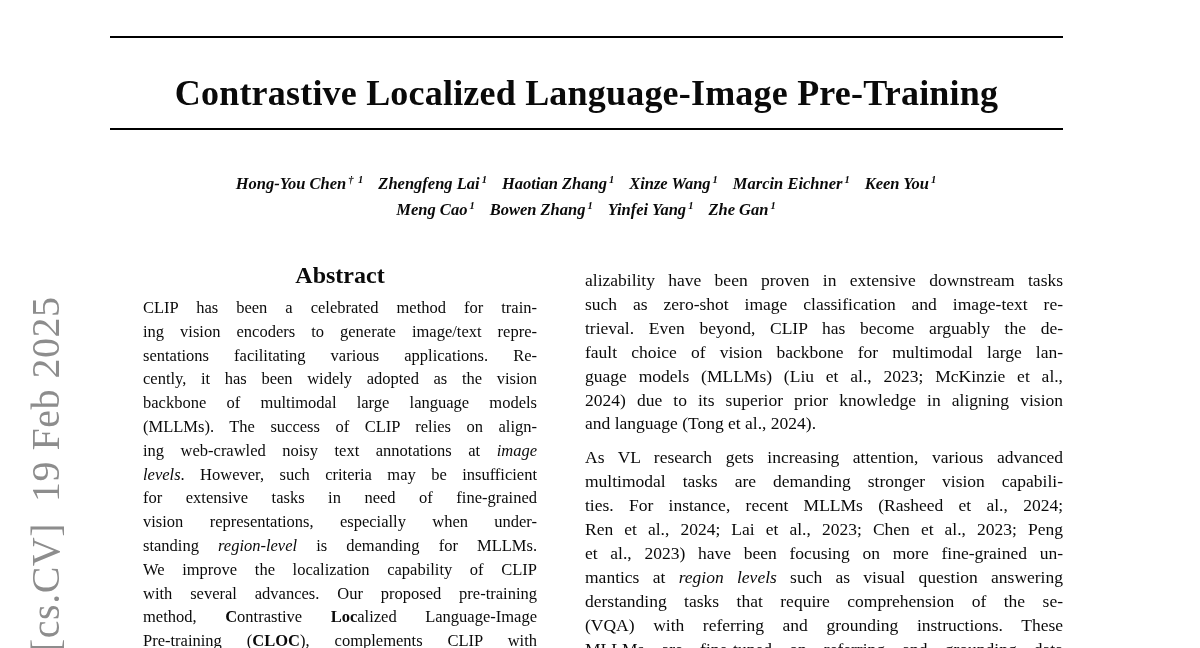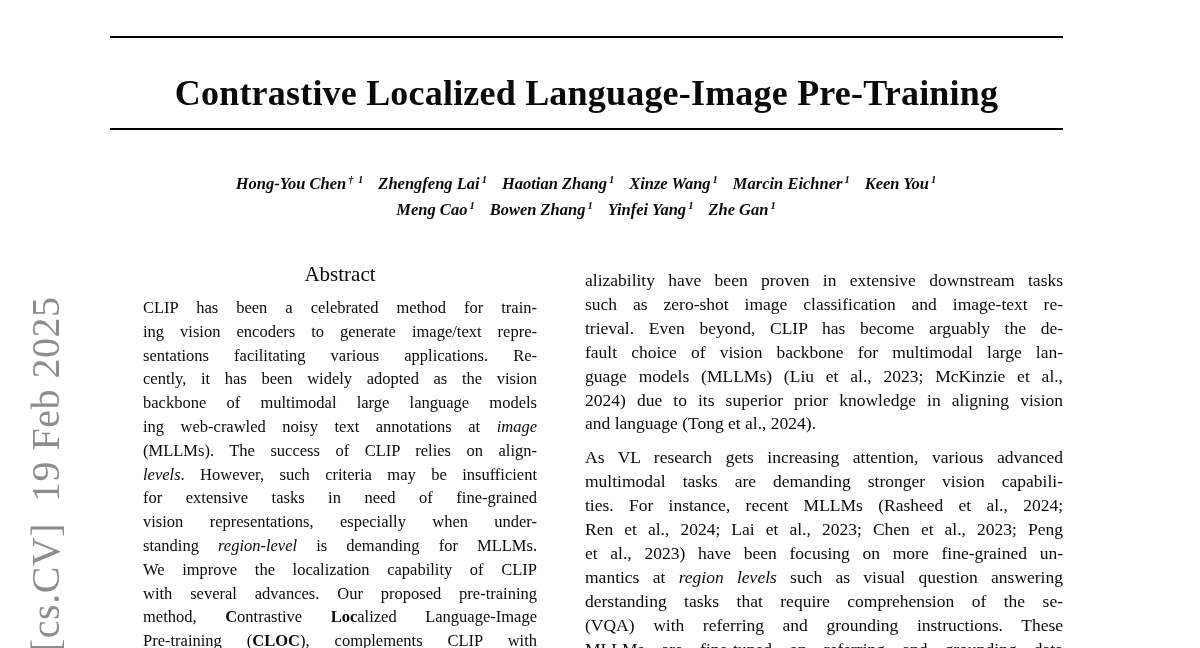--- a/index.html
+++ b/index.html
@@ -23,21 +23,21 @@
     text-align:center;font-size:16.5px;font-weight:bold;line-height:24px;
   }
   .author-line{white-space:nowrap;}
   .author{display:inline-block;margin:0 7px;font-style:italic;}
   .author .sup{
     font-size:10.5px;font-weight:bold;position:relative;top:-6px;margin-left:2px;
     letter-spacing:1px;
   }
   .abstract-heading{
     position:absolute;left:143px;top:262px;width:394px;
-    text-align:center;font-size:21px;font-weight:normal;
+    text-align:center;font-size:24px;font-weight:bold;
   }
   .abstract-body{
     position:absolute;left:143px;top:296px;width:394px;
     font-size:16.5px;line-height:23.8px;
   }
   .right-column{
     position:absolute;left:585px;top:269px;width:478px;
     font-size:17.5px;line-height:23.9px;
   }
   .para{margin:0;}
@@ -73,22 +73,22 @@
 
   <div class="abstract-heading">Abstract</div>
 
   <div class="abstract-body">
       <div class="para">
         <div class="line jl">CLIP has been a celebrated method for train-</div>
         <div class="line jl">ing vision encoders to generate image/text repre-</div>
         <div class="line jl">sentations facilitating various applications.  Re-</div>
         <div class="line jl">cently, it has been widely adopted as the vision</div>
         <div class="line jl">backbone of multimodal large language models</div>
+        <div class="line jl">(MLLMs). The success of CLIP relies on align-</div>
         <div class="line jl">ing web-crawled noisy text annotations at <i>image</i></div>
-        <div class="line jl">(MLLMs). The success of CLIP relies on align-</div>
         <div class="line jl"><i>levels</i>. However, such criteria may be insufficient</div>
         <div class="line jl">for extensive tasks in need of fine-grained</div>
         <div class="line jl">vision representations, especially when under-</div>
         <div class="line jl">standing <i>region-level</i> is demanding for MLLMs.</div>
         <div class="line jl">We improve the localization capability of CLIP</div>
         <div class="line jl">with several advances. Our proposed pre-training</div>
         <div class="line jl">method, <b>C</b>ontrastive <b>Loc</b>alized Language-Image</div>
         <div class="line jl">Pre-training (<b>CLOC</b>), complements CLIP with</div>
       </div>
     </div>

